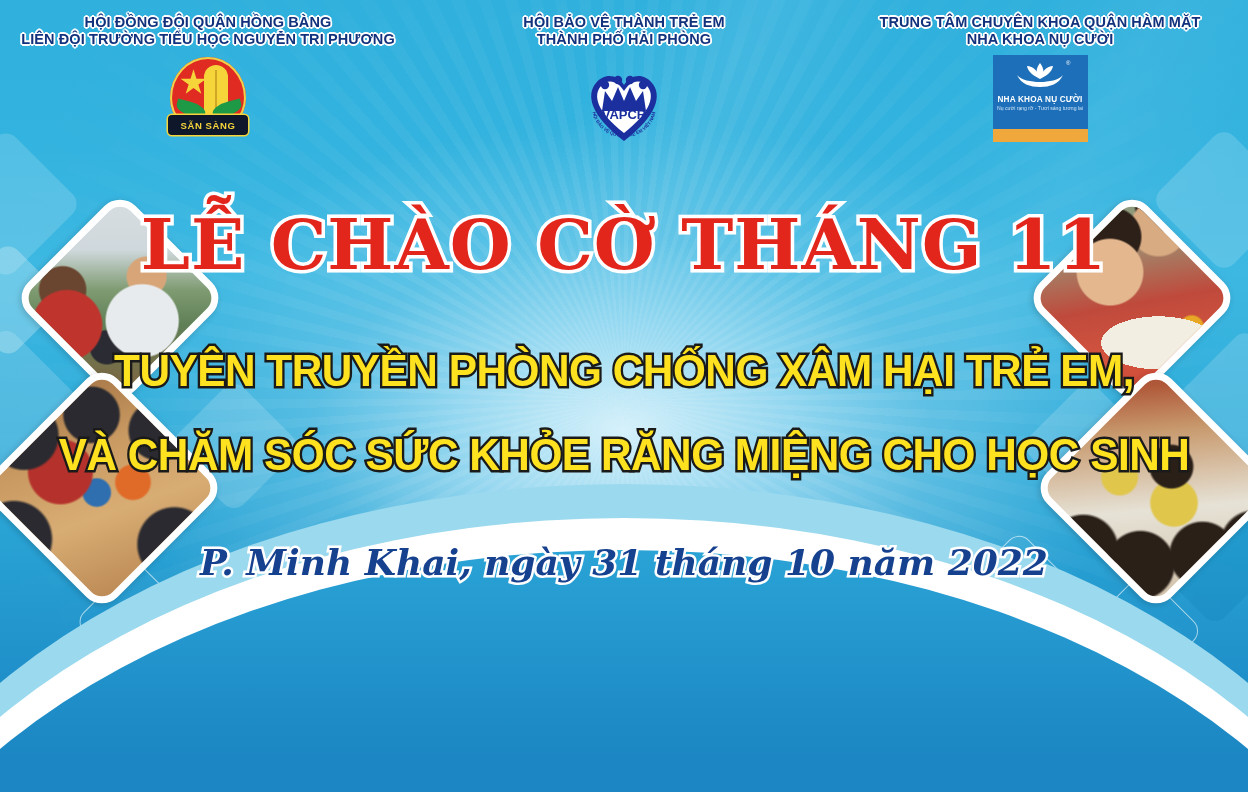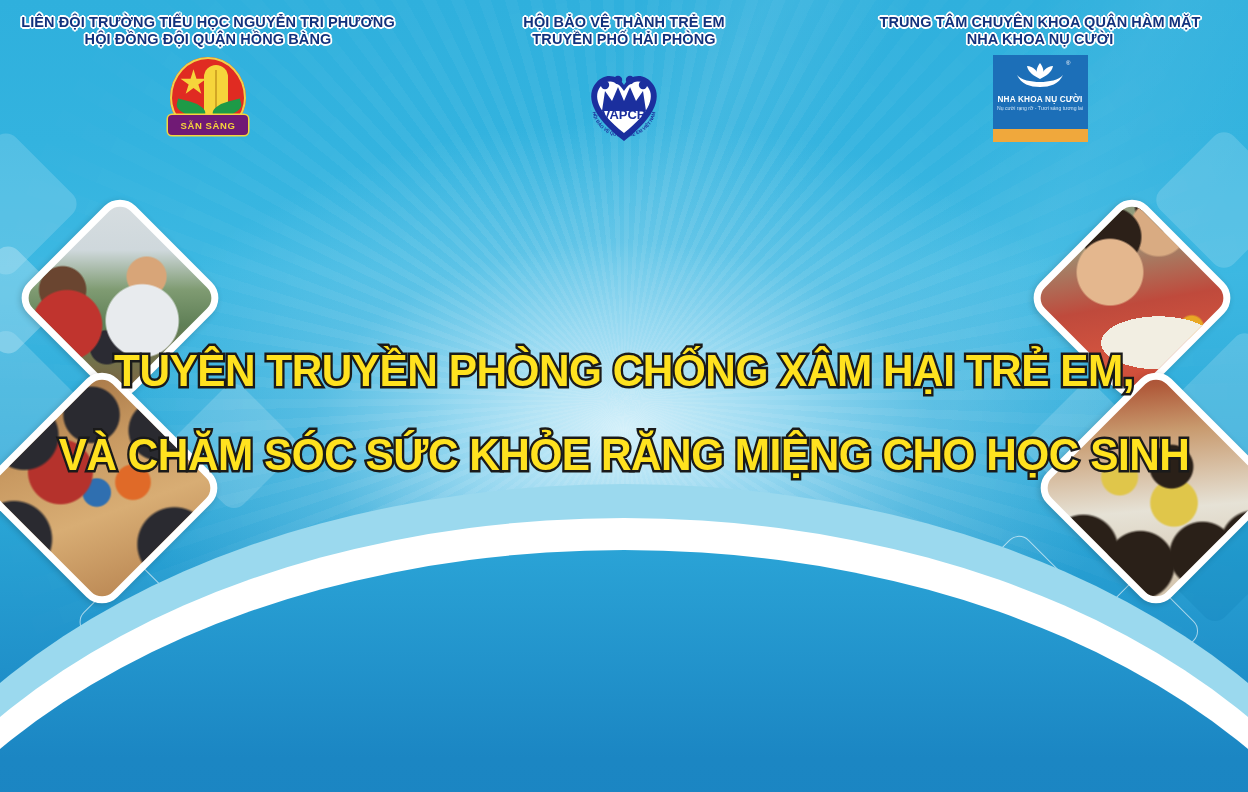--- a/index.html
+++ b/index.html
@@ -189,21 +189,21 @@
     width: 30px; height: 14px;
     background: #1e9a47;
     border-radius: 0 60% 0 60%;
   }
   .doi-emblem .leaf-l { left: 14px; top: 47px; transform: rotate(14deg); }
   .doi-emblem .leaf-r { left: 50px; top: 47px; transform: rotate(-14deg) scaleX(-1); }
   .doi-emblem .ribbon {
     position: absolute;
     left: 6px; top: 60px;
     width: 80px; height: 20px;
-    background: #701a75;
+    background: #0f172a;
     border-radius: 4px;
     box-shadow: 0 0 0 1.5px #f6d53b;
     display: flex;
     align-items: center;
     justify-content: center;
   }
   .doi-emblem .ribbon span {
     font-size: 9.5px;
     font-weight: 700;
     color: #f6d53b;
@@ -425,41 +425,41 @@
   <div class="swoosh-wrap">
     <div class="swoosh swoosh-a"></div>
     <div class="swoosh swoosh-b"></div>
     <div class="swoosh swoosh-c"></div>
   </div>
 
   <div class="header">
 
     <div class="org">
       <div class="org-lines">
+        <span class="org-line">HỘI ĐỒNG ĐỘI QUẬN HỒNG BÀNG</span>
         <span class="org-line">LIÊN ĐỘI TRƯỜNG TIỂU HỌC NGUYỄN TRI PHƯƠNG</span>
-        <span class="org-line">HỘI ĐỒNG ĐỘI QUẬN HỒNG BÀNG</span>
       </div>
       <div class="org-logo">
         <div class="doi-emblem">
           <div class="disc"></div>
           <div class="bud"></div>
           <div class="star"></div>
           <div class="leaf-l"></div>
           <div class="leaf-r"></div>
           <div class="ribbon">
             <span>SẴN SÀNG</span>
           </div>
         </div>
       </div>
     </div>
 
     <div class="org">
       <div class="org-lines">
         <span class="org-line">HỘI BẢO VỆ THÀNH TRẺ EM</span>
-        <span class="org-line">TRUYỀN PHỐ HẢI PHÒNG</span>
+        <span class="org-line">THÀNH PHỐ HẢI PHÒNG</span>
       </div>
       <div class="org-logo vapcr">
         <svg width="92" height="92" viewBox="0 0 92 92" aria-hidden="true">
           <defs>
             <path id="vapcrArc" d="M 14,52 A 32,30 0 0 0 78,52" fill="none"></path>
           </defs>
 
           <path d="M46,86 C12,60 8,40 18,28 C27,17 40,20 46,30 C52,20 65,17 74,28 C84,40 80,60 46,86 Z" fill="#1b2f9e"></path>
           <path d="M46,78 C18,56 15,40 23,31 C30,23 40,26 46,36 C52,26 62,23 69,31 C77,40 74,56 46,78 Z" fill="#ffffff"></path>
 
@@ -516,17 +516,19 @@
       <div class="scene scene-3"></div>
     </div>
   </div>
   <div class="photo p4">
     <div class="inner">
       <div class="scene scene-4"></div>
     </div>
   </div>
 
   <div class="main-text">
+    <div class="title-main">LỄ CHÀO CỜ THÁNG 11</div>
     <div class="subtitle subtitle-1">TUYÊN TRUYỀN PHÒNG CHỐNG XÂM HẠI TRẺ EM,</div>
     <div class="subtitle subtitle-2">VÀ CHĂM SÓC SỨC KHỎE RĂNG MIỆNG CHO HỌC SINH</div>
+    <div class="datetext">P. Minh Khai, ngày 31 tháng 10 năm 2022</div>
   </div>
 
 </div>
 
 </body></html>

